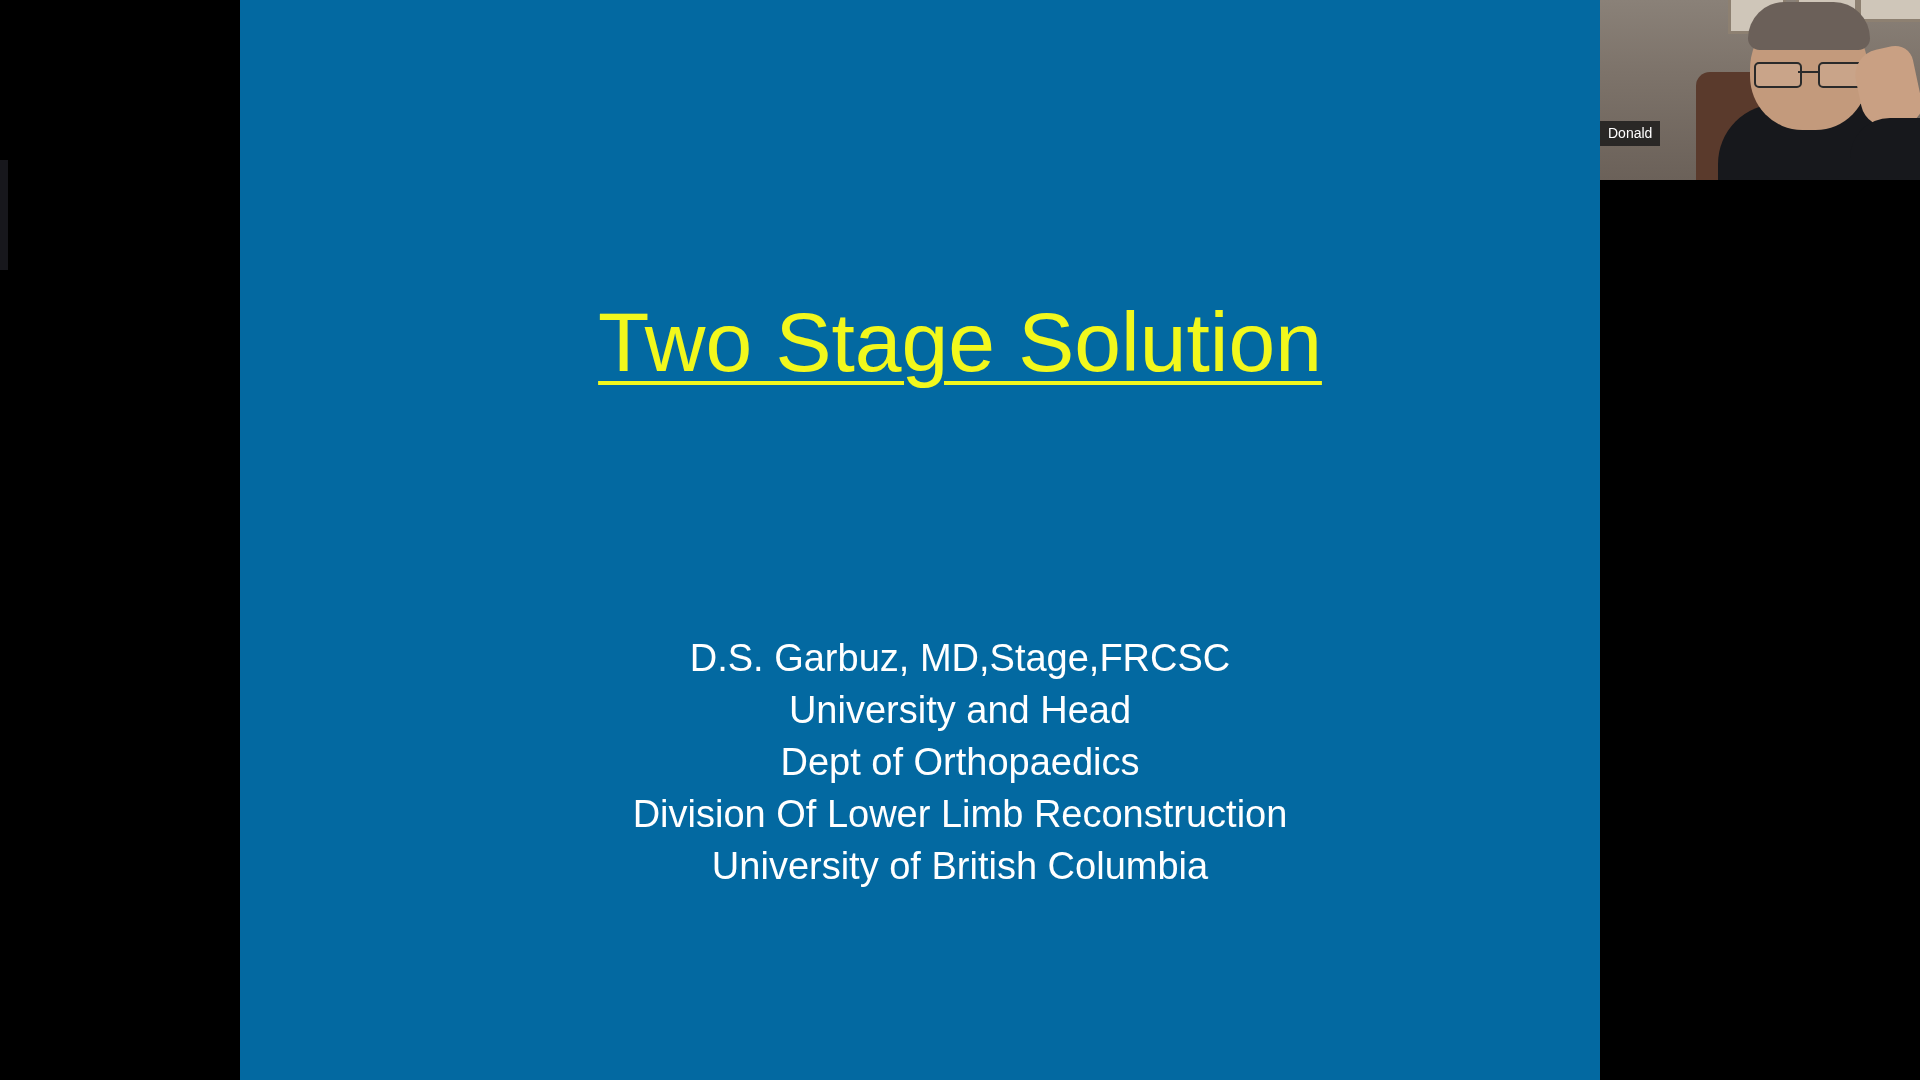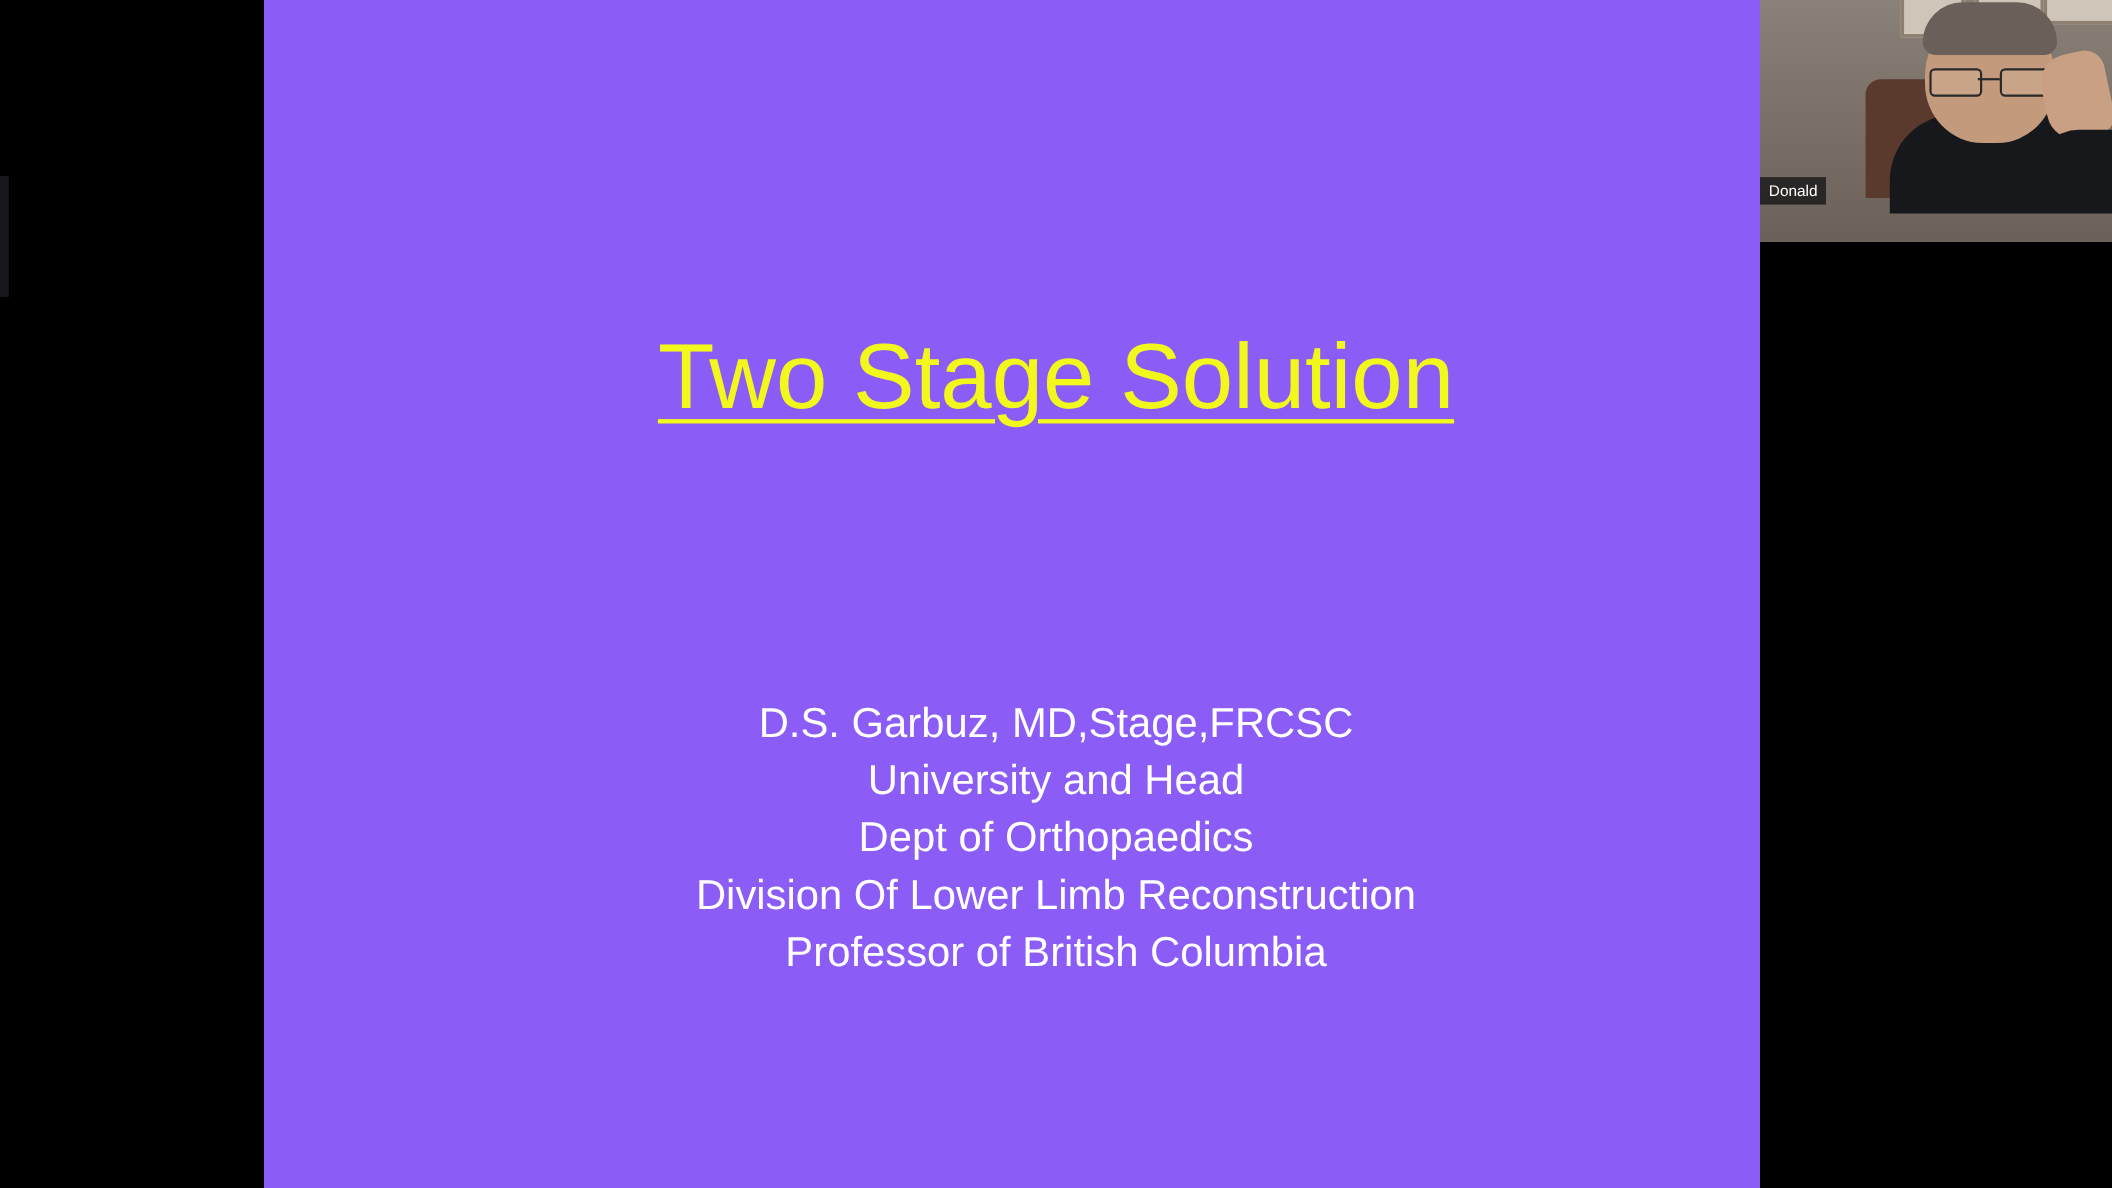--- a/index.html
+++ b/index.html
@@ -19,21 +19,21 @@
     background: #000000;
   }
 
   
   #slide {
     position: absolute;
     left: 240px;
     top: 0px;
     width: 1440px;
     height: 1080px;
-    background: #8b5cf6;
+    background: #0369a1;
     overflow: hidden;
   }
 
   #slide-title {
     position: absolute;
     left: 0;
     top: 300px;
     width: 1440px;
     text-align: center;
     color: #f2f81c;
@@ -59,21 +59,21 @@
     font-weight: 400;
   }
   #slide-byline div { white-space: nowrap; }
 
   
   #webcam {
     position: absolute;
     right: 0px;
     top: 0px;
     width: 320px;
-    height: 220px;
+    height: 180px;
     overflow: hidden;
     background: #6d6257;
   }
 
   .cam-bg {
     position: absolute;
     inset: 0;
     background:
       linear-gradient(180deg, #8a8178 0%, #7d736a 40%, #6b6159 100%);
   }
@@ -220,21 +220,21 @@
 
   <div id="slide">
 
     <div id="slide-title">Two Stage Solution</div>
 
     <div id="slide-byline">
       <div>D.S. Garbuz, MD,Stage,FRCSC</div>
       <div>University and Head</div>
       <div>Dept of Orthopaedics</div>
       <div>Division Of Lower Limb Reconstruction</div>
-      <div>Professor of British Columbia</div>
+      <div>University of British Columbia</div>
     </div>
 
   </div>
 
   <div id="right-band-filler"></div>
 
   <div id="webcam">
     <div class="cam-bg"></div>
     <div class="frame f1"></div>
     <div class="frame f2"></div>

